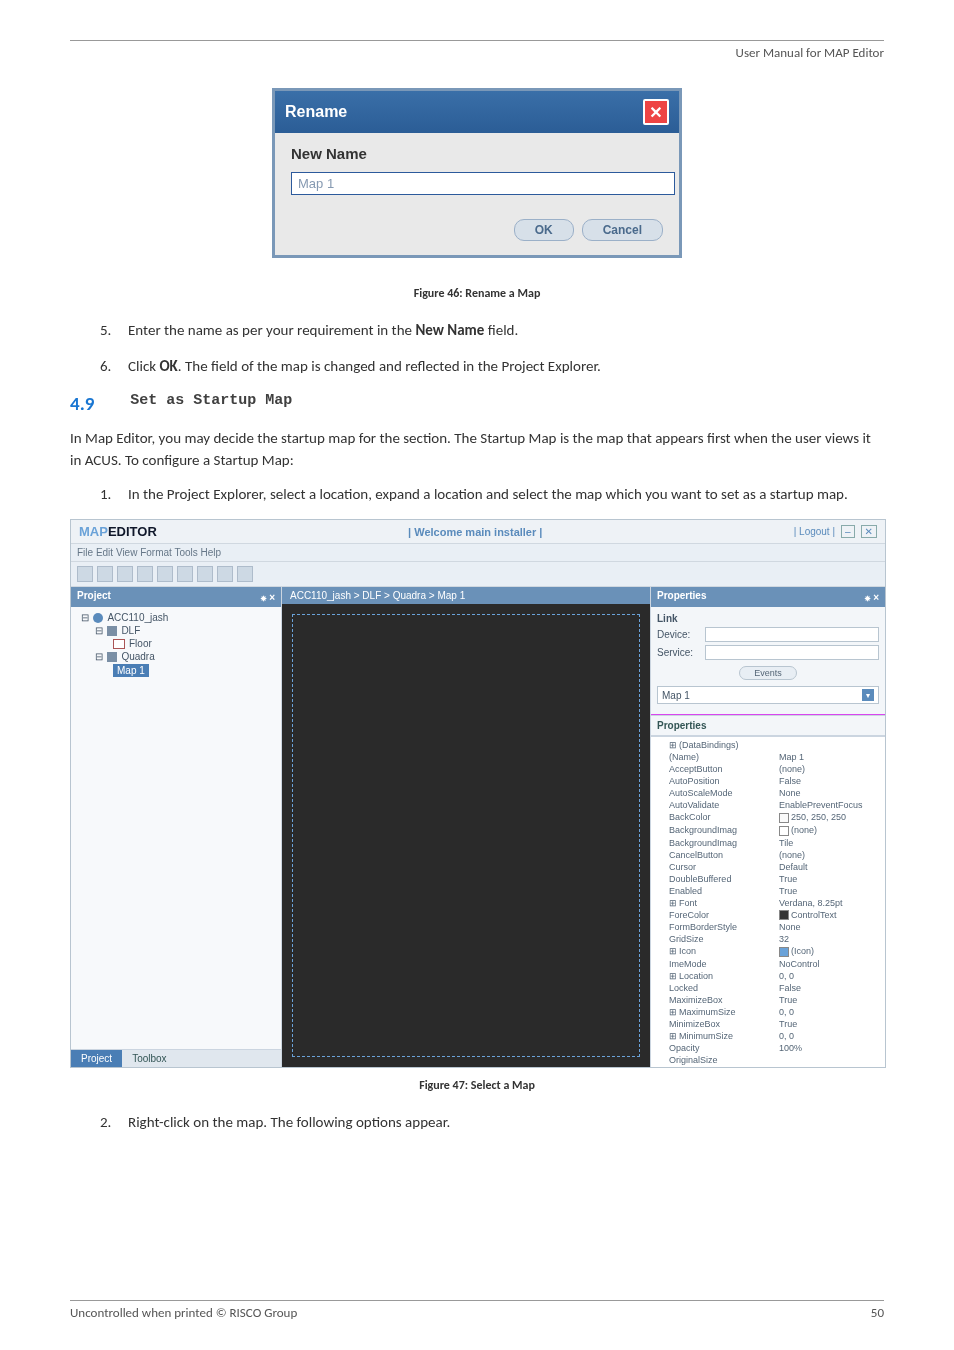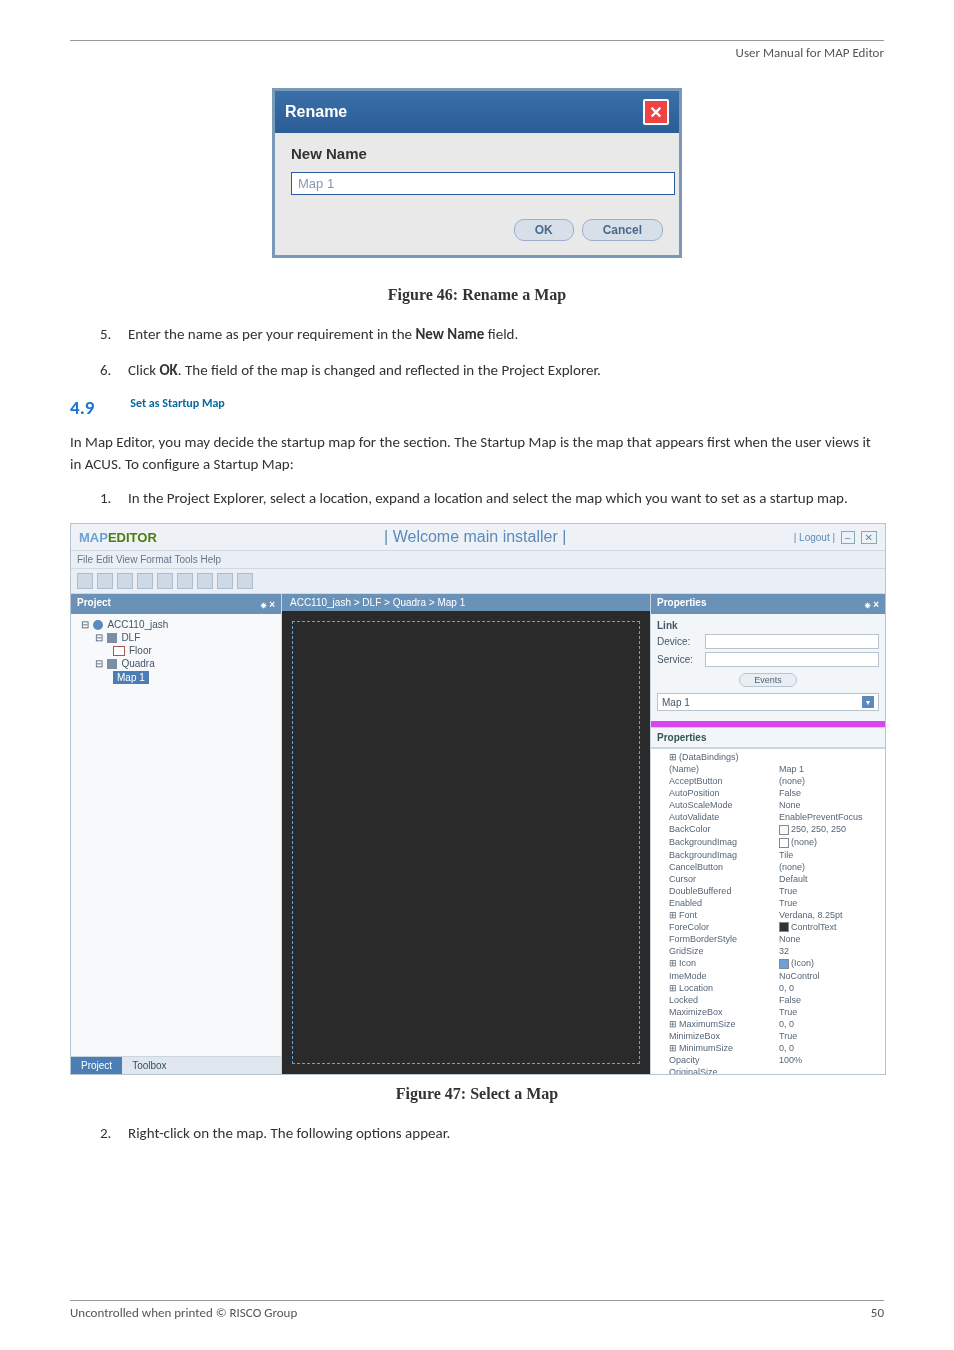--- a/index.html
+++ b/index.html
@@ -86,23 +86,22 @@
     background: #d7e0e9;
     color: #4a6a8c;
     font-size: 12px;
     padding: 3px 20px;
     border-radius: 10px;
     font-weight: bold;
   }
   .caption {
     text-align: center;
     font-weight: bold;
-    font-size: 16px;
+    font-size: 12px;
     margin-bottom: 20px;
-    font-family: Liberation Serif, serif;
   }
   .step {
     display: flex;
     margin-left: 30px;
     margin-bottom: 14px;
     font-size: 15px;
     line-height: 1.45;
   }
   .step-num {
     width: 28px;
@@ -112,23 +111,24 @@
     display: flex;
     gap: 36px;
     margin: 14px 0 12px 0;
   }
   .sec-num {
     color: #1976d2;
     font-weight: bold;
     font-size: 19px;
   }
   .sec-title {
-    color: #0369a1;
-    font-weight: bold;
-    font-size: 12px;
+    color: #404040;
+    font-weight: bold;
+    font-size: 15px;
+    font-family: Liberation Mono, monospace;
   }
   .para {
     font-size: 15px;
     line-height: 1.5;
     margin-bottom: 12px;
   }
   
   .app-window {
     width: 814px;
     margin: 6px auto 10px auto;
@@ -140,22 +140,22 @@
   }
   .app-titlebar {
     display: flex;
     justify-content: space-between;
     align-items: center;
     padding: 4px 8px;
     background: #eef2f6;
   }
   .app-logo { font-weight: bold; font-size: 13px; }
   .app-logo .b { color: #6aa2d8; text-align: center; }
-  .app-logo .d { color: #4d7c0f; }
-  .app-center { color: #5a8bbc; font-weight: normal; font-size: 16px; }
+  .app-logo .d { color: #0f172a; }
+  .app-center { color: #5a8bbc; font-weight: bold; font-size: 11px; }
   .app-right { color: #5a8bbc; display:flex; gap:6px; align-items:center; }
   .menu-row {
     background: #e9eff5;
     padding: 3px 6px;
     color: #678;
     border-top: 1px solid #d0d8e0;
     border-bottom: 1px solid #d0d8e0;
   }
   .toolbar-row {
     background: #e9eff5;
@@ -236,21 +236,21 @@
     background:#eef2f6;
     border-left: 1px solid #cbd5e0;
     display:flex;
     flex-direction:column;
     overflow:hidden;
   }
   .prop-body {
     padding: 6px;
     color:#456;
     background:#f3f6f9;
-    border-bottom:6px solid #d946ef;
+    border-bottom:1px solid #d946ef;
   }
   .kv-row { display:flex; align-items:center; margin:3px 0; gap:4px; }
   .kv-label { width:44px; }
   .kv-input { flex:1; border:1px solid #b8c5d0; height:13px; background:#fff; }
   .events-pill {
     margin: 6px auto;
     width: 56px;
     text-align:center;
     border:1px solid #b8c5d0;
     border-radius:8px;

